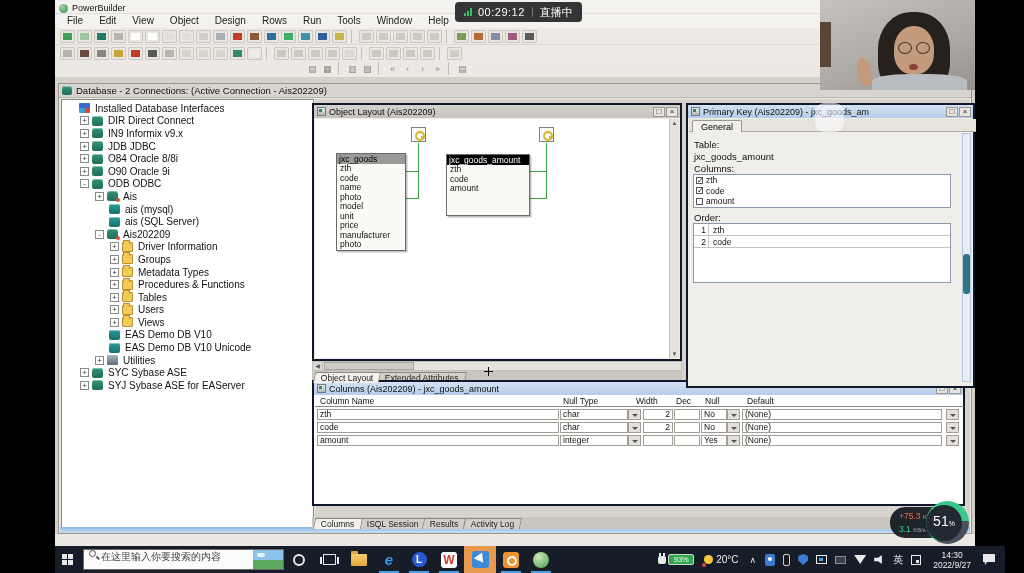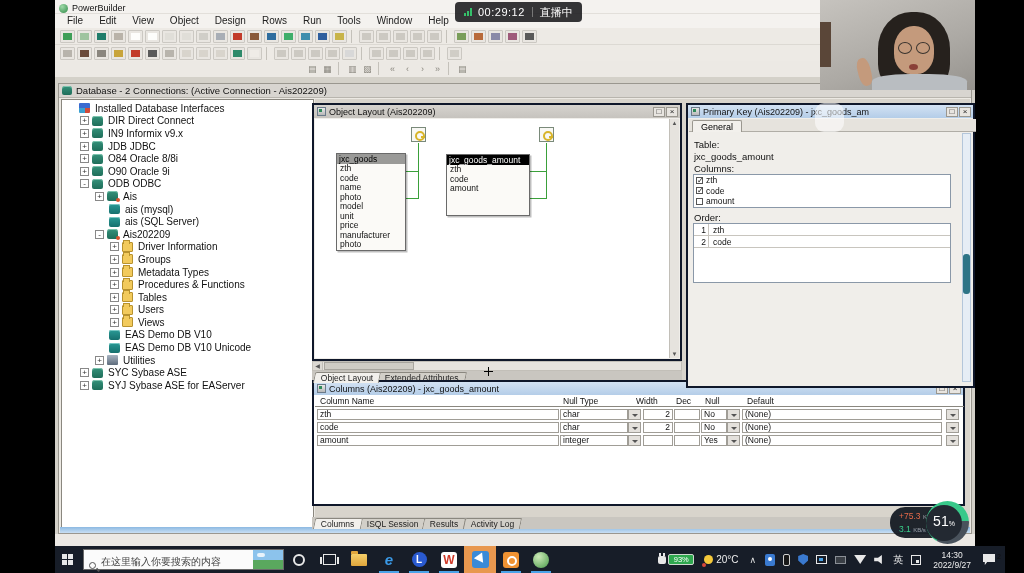--- a/index.html
+++ b/index.html
@@ -110,21 +110,21 @@
   .pk-vscroll{position:absolute;right:2px;top:28px;width:9px;bottom:4px;background:#e6edf5;border:1px solid #b4c6da;}
   .pk-thumb{position:absolute;left:0;top:120px;width:7px;height:40px;background:#2e7486;border-radius:3px;}
 
   .statusbar{position:absolute;left:0;top:534px;width:100%;height:12px;background:#ece9e4;border-top:1px solid #cac7c0;font-size:9px;color:#333;padding-left:3px;line-height:12px;}
 
   
   .taskbar{position:absolute;left:55px;top:546px;width:950px;height:27px;background:#171d28;display:flex;align-items:center;z-index:40;}
   .start{width:26px;height:27px;display:flex;align-items:center;justify-content:center;flex:none;}
   .winlogo{width:12px;height:12px;display:grid;grid-template-columns:5px 5px;grid-template-rows:5px 5px;gap:1px;}
   .winlogo div{background:#e8e8e8;}
-  .searchbox{width:201px;height:21px;background:#fbfbfb;border:1px solid #6a6a6a;display:flex;align-items:flex-end;padding-left:5px;font-size:10px;color:#444;position:relative;flex:none;margin-left:2px;}
+  .searchbox{width:201px;height:21px;background:#fbfbfb;border:1px solid #6a6a6a;display:flex;align-items:flex-start;padding-left:5px;font-size:10px;color:#444;position:relative;flex:none;margin-left:2px;}
   .mag{width:7px;height:7px;border:1.5px solid #555;border-radius:50%;position:relative;margin-right:5px;flex:none;}
   .mag::after{content:"";position:absolute;left:6px;top:6px;width:4px;height:1.5px;background:#555;transform:rotate(45deg);}
   .search-thumb{position:absolute;right:0;top:0;width:30px;height:19px;background:linear-gradient(#8cc3ec 55%,#5aa85e 55%);}
   .search-thumb::after{content:"";position:absolute;left:4px;top:3px;width:8px;height:4px;background:#fff;border-radius:3px;opacity:.8;}
   .tbtn{width:30px;height:27px;display:flex;align-items:center;justify-content:center;flex:none;position:relative;}
   .underline::after{content:"";position:absolute;left:5px;bottom:0;width:20px;height:2px;background:#4aa3e8;}
   .cortana{width:12px;height:12px;border:2px solid #e8e8e8;border-radius:50%;}
   .taskview{width:13px;height:11px;border:1px solid #e8e8e8;position:relative;}
   .taskview::before{content:"";position:absolute;left:-4px;top:2px;width:2px;height:7px;background:#e8e8e8;}
   .taskview::after{content:"";position:absolute;right:-4px;top:2px;width:2px;height:7px;background:#e8e8e8;}

